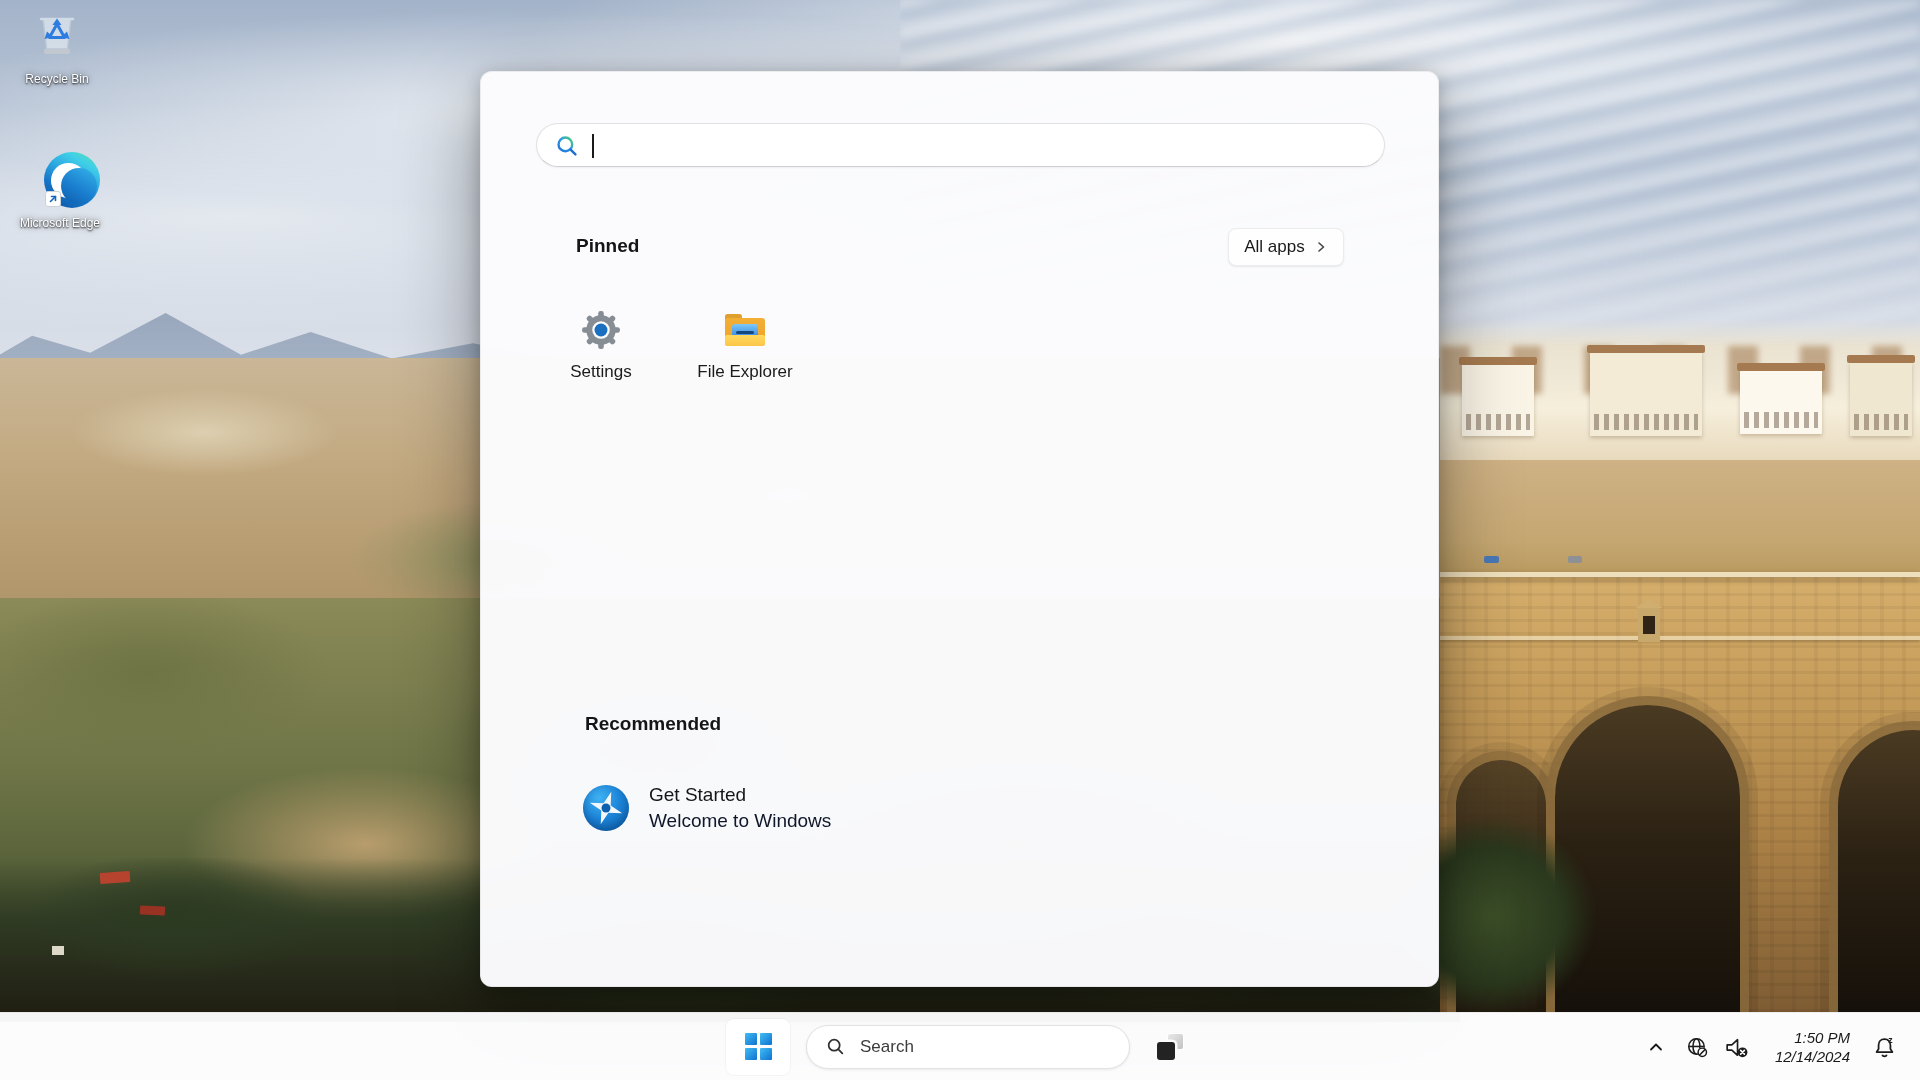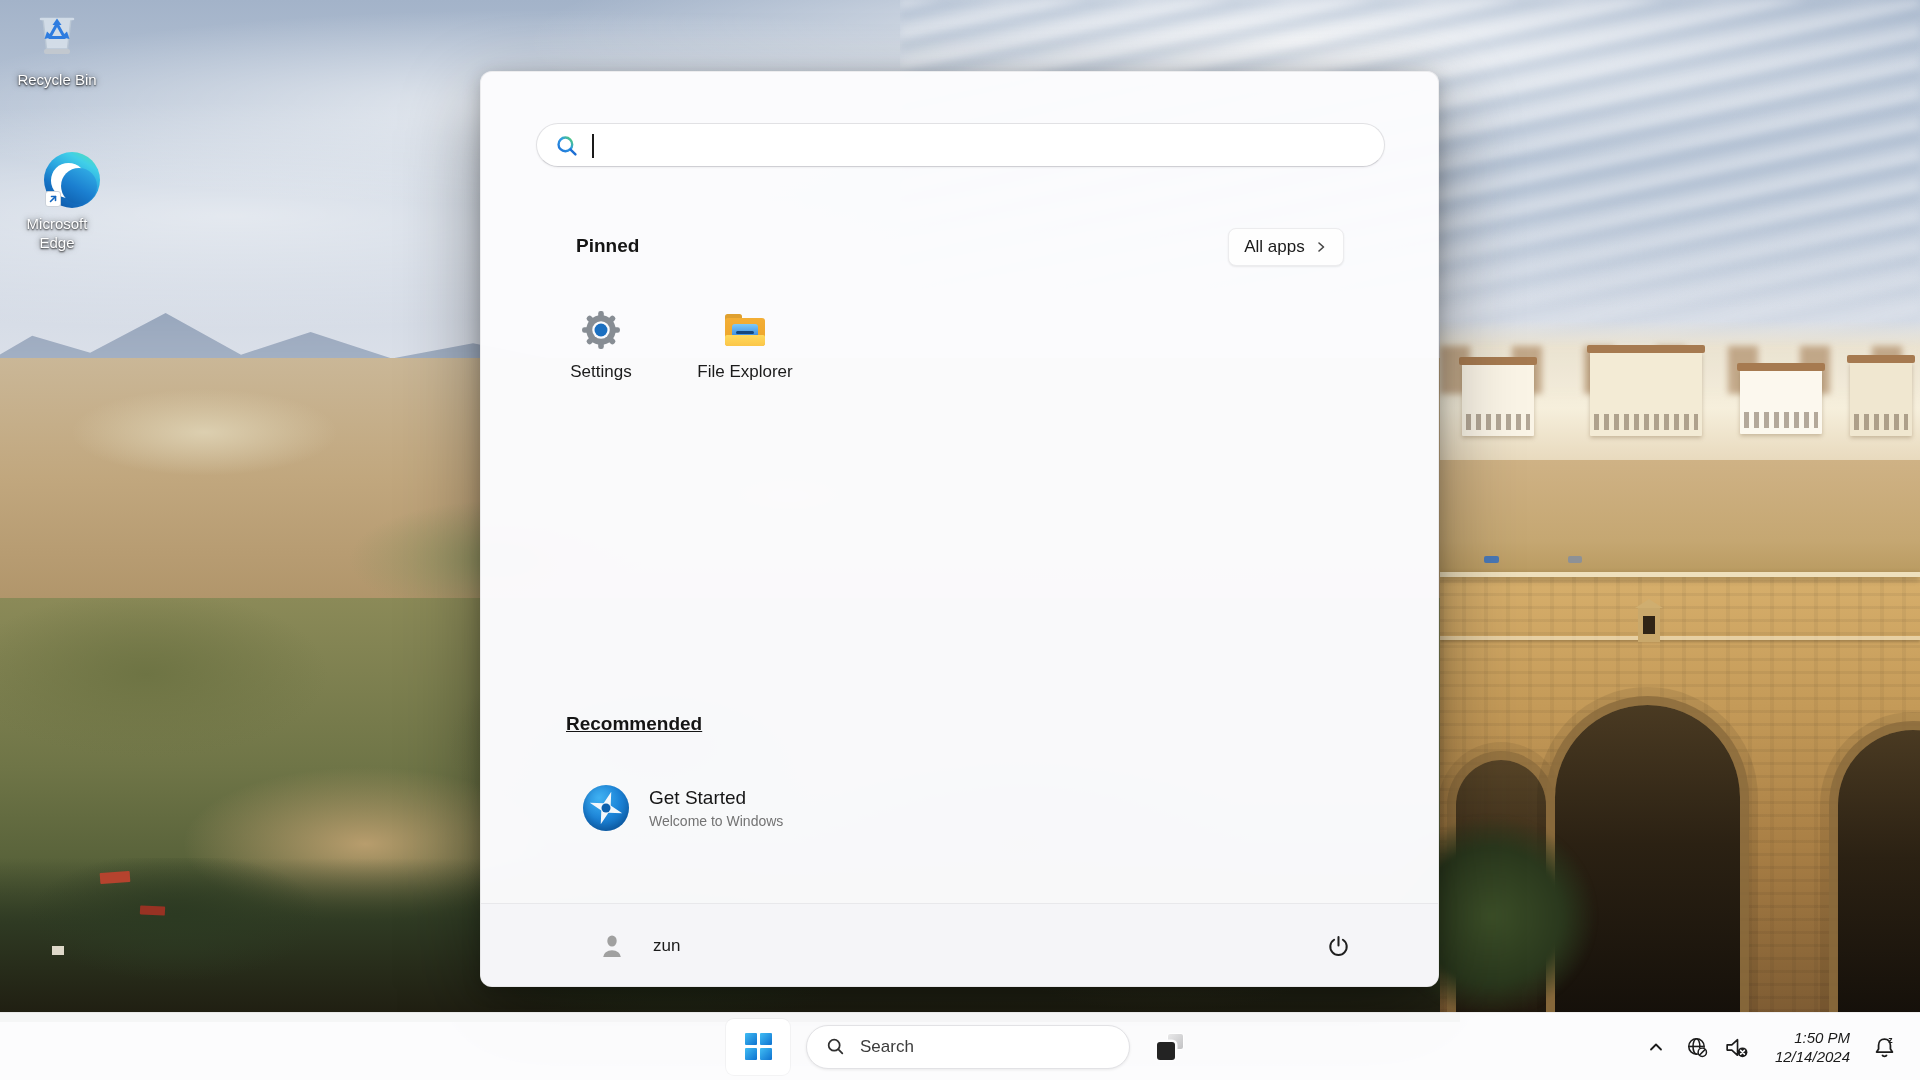--- a/index.html
+++ b/index.html
@@ -80,21 +80,21 @@
   .aedicule::after { content:""; position:absolute; left:5px; top:8px; width:12px; height:18px; background:#2f2416; }
   .arch { position:absolute; background:linear-gradient(180deg,#4a3a22 0%,#2b2113 45%,#15100a 100%); box-shadow:0 0 0 9px rgba(138,106,60,.8), 0 0 0 18px rgba(0,0,0,.08); }
   .arch-main { left:115px; top:245px; width:185px; height:310px; border-radius:93px 93px 0 0; }
   .arch-right { left:398px; top:270px; width:150px; height:285px; border-radius:75px 75px 0 0; }
   .arch-left-sm { left:16px; top:300px; width:90px; height:255px; border-radius:45px 45px 0 0; opacity:.88; }
   .greens-br { left:1386px; top:816px; width:210px; height:200px;
     background:radial-gradient(closest-side,#3c4f28,#2a381d 68%, transparent); filter:blur(2px); }
 
   
   .desk-item { position:absolute; width:86px; display:flex; flex-direction:column; align-items:center; gap:6px; z-index:2; cursor:default; }
-  .desk-label { font-size:15px; line-height:19px; color:#fff; text-align:center;
+  .desk-label { font-size:12px; line-height:19px; color:#fff; text-align:center;
     text-shadow:0 1px 2px rgba(0,0,0,.9), 0 0 6px rgba(0,0,0,.55); }
   .recycle-pos { left:14px; top:8px; }
   .edge-pos { left:14px; top:152px;align-items:flex-end; }
   .edge-logo { position:relative; border-radius:50%; overflow:hidden;
     background:linear-gradient(210deg,#59e5a1 0%,#40cfe8 22%,#2aa5e0 45%,#1673c5 68%,#0b4f9e 100%); }
   .edge-logo::before { content:""; position:absolute; width:62%; height:62%; border-radius:50%; background:#fff; left:13%; top:20%; }
   .edge-logo::after { content:""; position:absolute; width:64%; height:64%; border-radius:50%;
     background:linear-gradient(210deg,#35b5e9 0%,#1b7fd0 55%,#0d5cab 100%); left:30%; top:29%; }
   .edge-56 { width:56px; height:56px; }
   .edge-42 { width:42px; height:42px; }
@@ -109,21 +109,21 @@
     box-shadow:0 30px 80px rgba(0,0,0,.38), 0 4px 18px rgba(0,0,0,.22); }
   .sm-search { position:absolute; left:55px; top:51px; width:849px; height:44px; background:#fff;
     border:1px solid #e1e1e4; border-bottom-color:#cfcfd4; border-radius:22px; box-shadow:0 1px 2px rgba(0,0,0,.05); }
   .sm-search .mag { position:absolute; left:17px; top:9px; }
   .sm-caret { position:absolute; left:55px; top:10px; width:1.5px; height:24px; background:#1a1a1a; }
   .sm-input { position:absolute; left:58px; top:0; width:770px; height:42px; border:none; outline:none; background:transparent;
     font-family:"Liberation Sans","DejaVu Sans",sans-serif; font-size:19px; color:#1a1a1a; }
   .sm-input::placeholder { color:#8b8b8b; }
   .sm-h { position:absolute; font-size:19px; font-weight:600; color:#151515; }
   .h-pinned { left:95px; top:163px;text-align:center; }
-  .h-reco { left:85px; top:641px;text-decoration:underline; }
+  .h-reco { left:104px; top:641px; }
   .all-apps { position:absolute; left:747px; top:156px; width:116px; height:38px; background:#fefefe;
     border:1px solid #ececee; border-radius:8px; box-shadow:0 1px 2px rgba(0,0,0,.08);
     display:flex; align-items:center; justify-content:center; gap:9px; font-size:17px; color:#1a1a1a; cursor:pointer; }
   .pinned-row { position:absolute; left:48px; top:228px; display:flex; }
   .pin-tile { width:144px; height:122px; border-radius:6px; display:flex; flex-direction:column; align-items:center; padding-top:9px; gap:11px; cursor:pointer; }
   .pin-label { font-size:17px; color:#1b1b1b; }
   .gear-icon, .fe-icon { width:42px; height:42px; position:relative; }
   .fe-tab { position:absolute; left:1px; top:5px; width:17px; height:10px; border-radius:2.5px; background:#dfa02f; }
   .fe-back { position:absolute; left:1px; top:9px; width:40px; height:28px; border-radius:3px; background:linear-gradient(180deg,#f3ae35,#eca42a); }
   .fe-card { position:absolute; left:8px; top:15px; width:26px; height:17px; border-radius:3px;
@@ -131,21 +131,21 @@
   .fe-card::after { content:""; position:absolute; left:4px; right:4px; top:7px; height:3px; border-radius:2px; background:#14477e; }
   .fe-front { position:absolute; left:1px; top:26px; width:40px; height:11px; border-radius:2px 2px 3px 3px; background:linear-gradient(180deg,#ffd95c,#fbc649); }
   .reco-row { position:absolute; left:90px; top:703px; width:420px; height:66px; border-radius:6px;
     display:flex; align-items:center; gap:20px; padding-left:12px; cursor:pointer; }
   .gs-icon { width:46px; height:46px; border-radius:50%; position:relative; flex:0 0 auto;
     background:radial-gradient(circle at 35% 28%, #3fb1f2 0%, #1c84d8 48%, #0d60ad 100%); box-shadow:inset 0 -4px 8px rgba(0,40,90,.35); }
   .gs-star { position:absolute; inset:6px; background:#f3f7fb; transform:rotate(18deg);
     clip-path:polygon(50% 0%,61% 39%,100% 50%,61% 61%,50% 100%,39% 61%,0% 50%,39% 39%); }
   .gs-dot { position:absolute; width:9px; height:9px; border-radius:50%; background:#0d60ad; left:50%; top:50%; transform:translate(-50%,-50%); }
   .reco-title { font-size:19px; color:#161616; }
-  .reco-sub { font-size:14px; color:#737373; margin-top:4px; }
+  .reco-sub { font-size:19px; color:#0f172a; margin-top:4px; }
   .user-bar { position:absolute; left:0; right:0; bottom:0; height:83px; background:#f5f5f8;
     border-top:1px solid rgba(0,0,0,.05); border-radius:0 0 12px 12px; }
   .user-chip { position:absolute; left:100px; top:0; height:83px; display:flex; align-items:center; gap:26px; padding:0 16px; cursor:pointer; }
   .user-name { font-size:17px; color:#1b1b1b; }
   .power-btn { position:absolute; left:834px; top:19px; width:46px; height:46px; border-radius:6px;
     display:flex; align-items:center; justify-content:center; cursor:pointer; }
 
   
   .taskbar { position:absolute; left:0; top:1012px; width:1920px; height:68px; z-index:20;
     background:rgba(252,252,253,.97); border-top:1px solid rgba(0,0,0,.05); }
@@ -309,35 +309,20 @@
       <span class="gs-icon">
         <span class="gs-star"></span>
           <span class="gs-dot"></span>
       </span>
       <span>
         <div class="reco-title">Get Started</div>
         <div class="reco-sub">Welcome to Windows</div>
       </span>
     </div>
 
-    <div class="user-bar">
-      <div class="user-chip">
-        <svg width="30" height="30" viewBox="0 0 30 30" fill="#a0a0a0">
-          <ellipse cx="15" cy="10" rx="4.7" ry="5.5"></ellipse>
-          <path d="M6.2 26 a8.8 6.8 0 0 1 17.6 0 Z"></path>
-        </svg>
-        <span class="user-name">zun</span>
-      </div>
-      <div class="power-btn">
-        <svg width="27" height="27" viewBox="0 0 24 24" fill="none" stroke="#1f1f1f" stroke-width="1.8" stroke-linecap="round">
-          <path d="M12 3.6 v7.4"></path>
-          <path d="M8.1 6 a7.3 7.3 0 1 0 7.8 0"></path>
-        </svg>
-      </div>
-    </div>
   </div>
 
   <div class="taskbar">
     <div class="tb-center">
       <div class="start-btn">
         <span class="win-logo">
           <div></div>
             <div></div>
             <div></div>
             <div></div>

